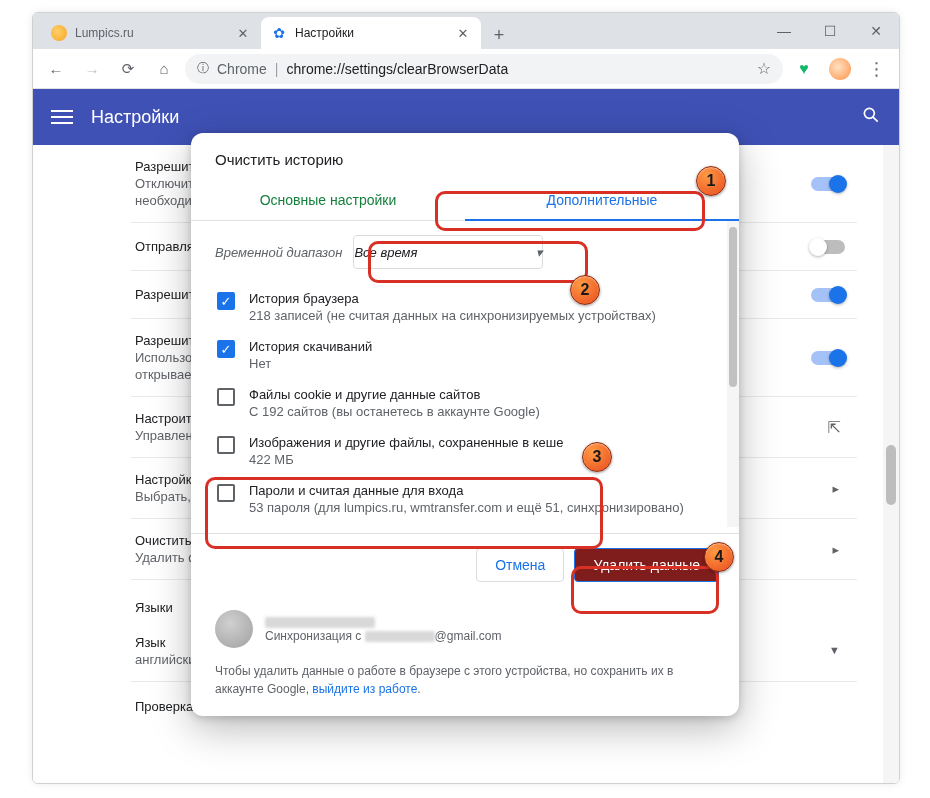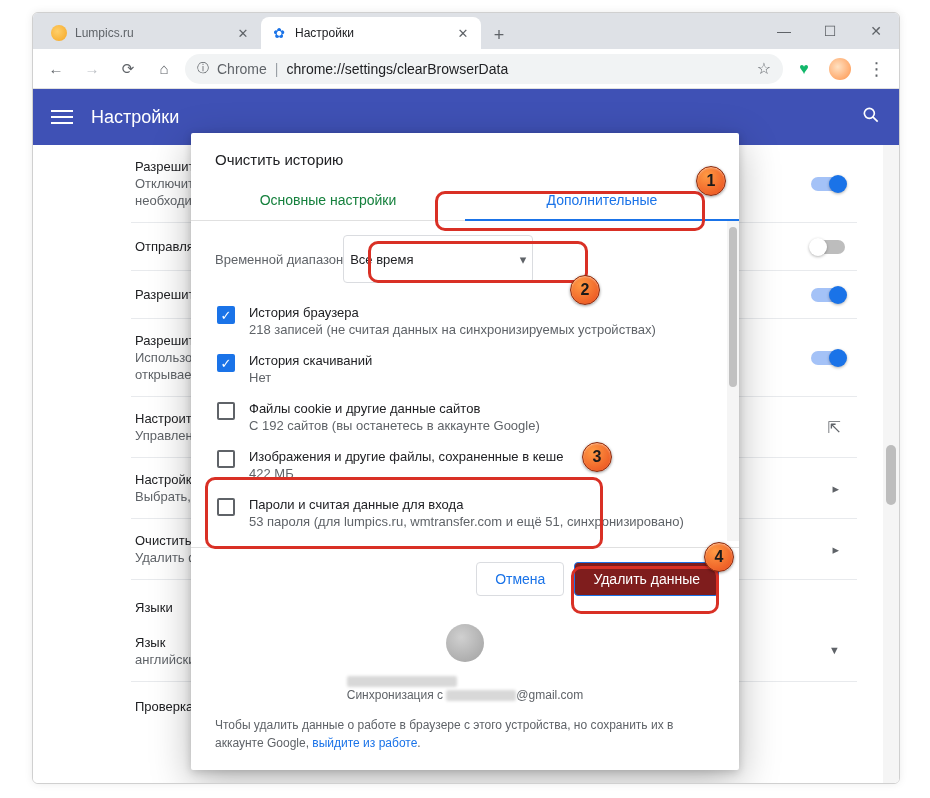--- a/index.html
+++ b/index.html
@@ -135,41 +135,41 @@
     color:#5f6368; font-size: 13px;
   }
   .section-title {
     font-size: 13px; color:#202124; padding: 20px 0 6px 102px;
   }
   
   .modal {
     position:absolute; left: 158px; top: 120px;
     width: 548px; background:#fff;
     box-shadow: 0 12px 40px rgba(0,0,0,.28), 0 2px 8px rgba(0,0,0,.18);
-    border-radius: 2px;
+    border-radius: 12px;
     z-index: 50;
   }
   .modal-title { font-size: 15px; color:#202124; padding: 18px 24px 14px; font-weight:400;}
   .modal-tabs { display:flex; border-bottom: 1px solid #e0e0e0; }
   .mtab {
     flex:1; text-align:center; padding: 10px 0 12px;
     font-size: 14px; color:#15803d; position:relative;
   }
   .mtab.active { color:#1a73e8; }
   .mtab.active::after {
     content:""; position:absolute; left:0; right:0; bottom:-1px;
     height:2px; background:#1a73e8;
   }
   .modal-body { padding: 14px 24px 4px; position:relative;}
-  .time-row { display:flex; align-items:center; gap: 0; margin-bottom: 14px;}
+  .time-row { display:flex; align-items:center; gap: 11px; margin-bottom: 14px; font-style: italic;}
   .time-label { font-size:13px; color:#5f6368; }
   .time-select {
-    flex: 0 0 190px; height: 48px; border:1px solid #dadce0;
+    flex: 0 0 190px; height: 34px; border:1px solid #dadce0;
     border-radius: 4px; display:flex; align-items:center;
-    padding: 0 6px; font-size:13px; color:#202124; position:relative;
+    padding: 0 0; font-size:13px; color:#202124; position:relative;
   }
   .time-select .caret { margin-left:auto; color:#5f6368; }
   .check-row { display:flex; padding: 8px 2px; gap: 14px; align-items:flex-start;}
   .cbox {
     width:18px; height:18px; border:2px solid #5f6368; border-radius:2px;
     flex-shrink:0; margin-top:1px; display:flex; align-items:center; justify-content:center;
     color:#fff; font-size:13px;
   }
   .cbox.checked { background:#1a73e8; border-color:#1a73e8; }
   .ctext { font-size: 13px; }
@@ -186,21 +186,21 @@
   .modal-actions {
     display:flex; justify-content:flex-end; gap: 10px;
     padding: 14px 20px 18px; border-top: 1px solid #e0e0e0; margin-top: 6px;
   }
   .btn {
     height: 34px; padding: 0 18px; border-radius: 4px;
     font-size: 14px; display:flex; align-items:center; justify-content:center;
     border: 1px solid #dadce0; color:#1a73e8; background:#fff; cursor:pointer;
   }
   .btn.primary { background:#7f1d1d; border-color:#1a73e8; color:#fff; }
-  .sync-block { padding: 10px 24px 8px; display:flex; align-items:center; gap:12px;flex-direction:column;}
+  .sync-block { padding: 10px 24px 8px; display:flex; align-items:center; gap:12px;}
   .avatar {
     width:38px; height:38px; border-radius:50%;
     background: radial-gradient(circle at 40% 35%, #d0d0d0, #a0a0a0);
     filter: blur(0.3px);
   }
   .sync-lines { font-size:12px; color:#5f6368; }
   .sync-lines .blurred {
     display:inline-block; width:110px; height:11px;
     background:#d8d8d8; border-radius:2px; filter: blur(1.5px);
     vertical-align:middle;

